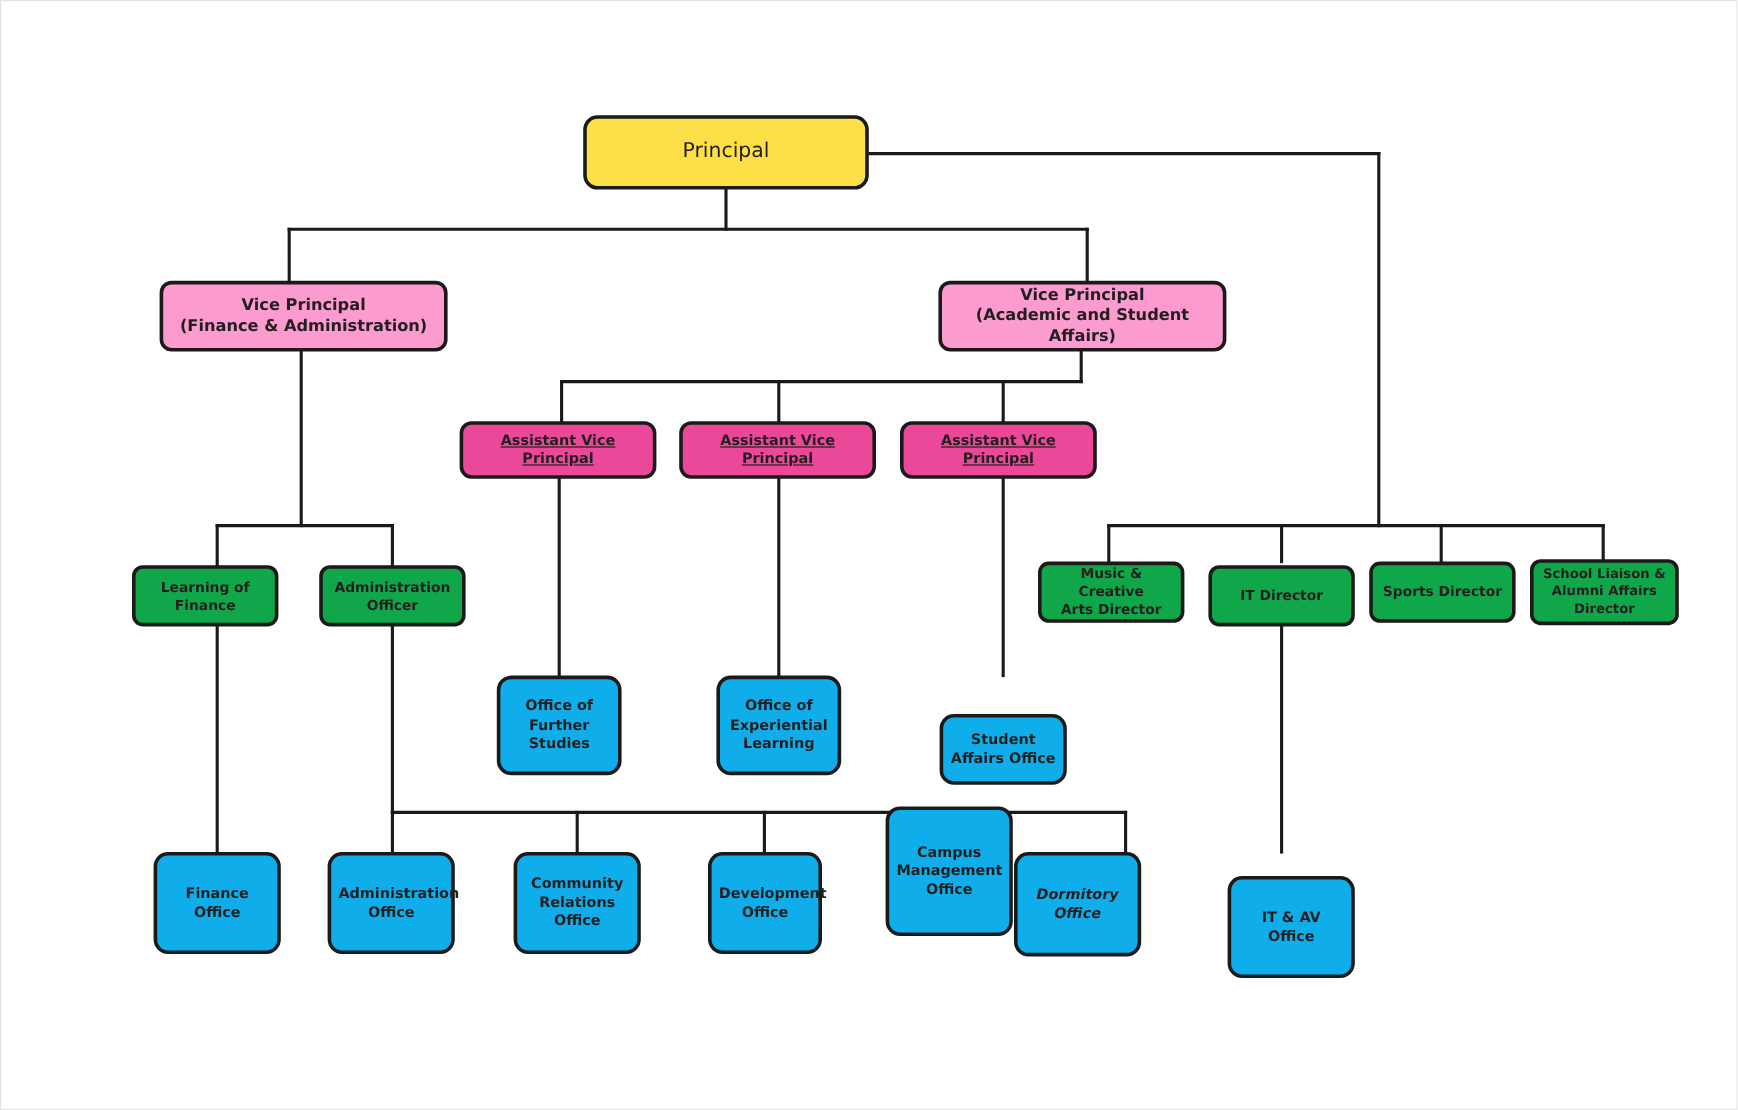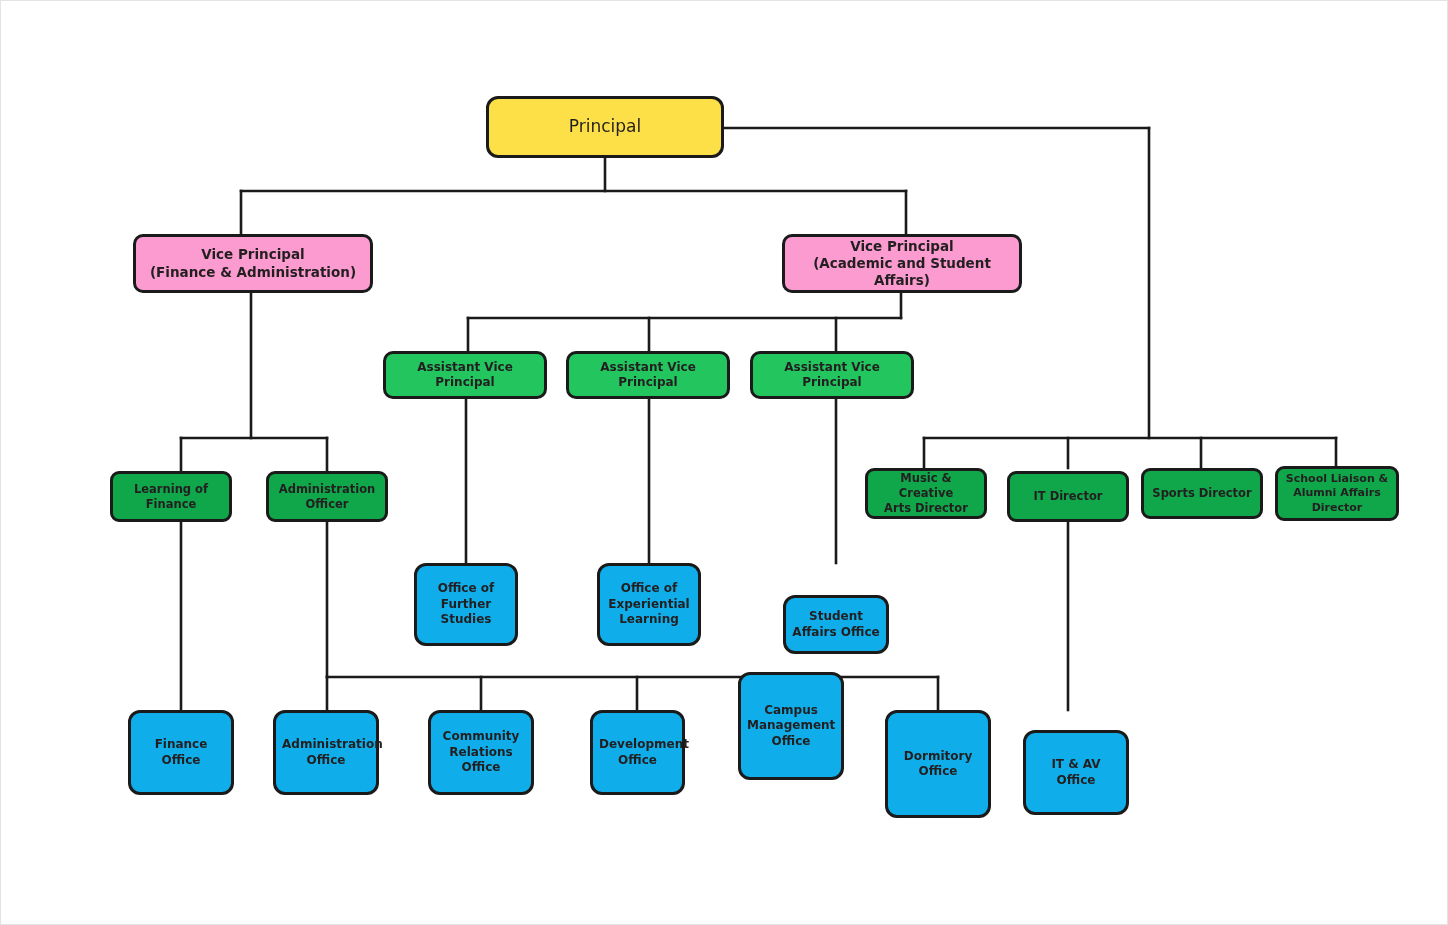--- a/index.html
+++ b/index.html
@@ -44,23 +44,24 @@
     background: #fde047;
     border-radius: 12px;
     font-size: 17px;
   }
   .n-vp {
     background: #FB9BCF;
     font-size: 13.5px;
     font-weight: bold;
   }
   .n-avp {
-    background: #22c55e;
+    background: #ec4899;
     font-size: 12px;
     font-weight: bold;
+    text-decoration: underline;
   }
   .n-dir {
     background: #10A64A;
     font-size: 11.5px;
     font-weight: bold;
     border-radius: 9px;
   }
   .n-office {
     background: #0FAEEA;
     font-size: 12px;
@@ -239,21 +240,21 @@
   </div>
 
   <div class="node n-office" style="left:737px; top:671px; width:106px; height:108px;">
     <span class="lbl">
       <span>Campus</span><br>
       <span>Management</span><br>
       <span>Office</span>
     </span>
   </div>
 
-  <div class="node n-office" style="left:884px; top:709px; width:106px; height:108px;">
+  <div class="node n-office" style="left:844px; top:709px; width:106px; height:87px;font-style:italic;">
     <span class="lbl">
       <span>Dormitory</span><br>
       <span>Office</span>
     </span>
   </div>
 
   <div class="node n-office" style="left:1022px; top:709px; width:106px; height:85px;margin-top:20px;">
     <span class="lbl">
       <span>IT &amp; AV</span><br>
       <span>Office</span>

